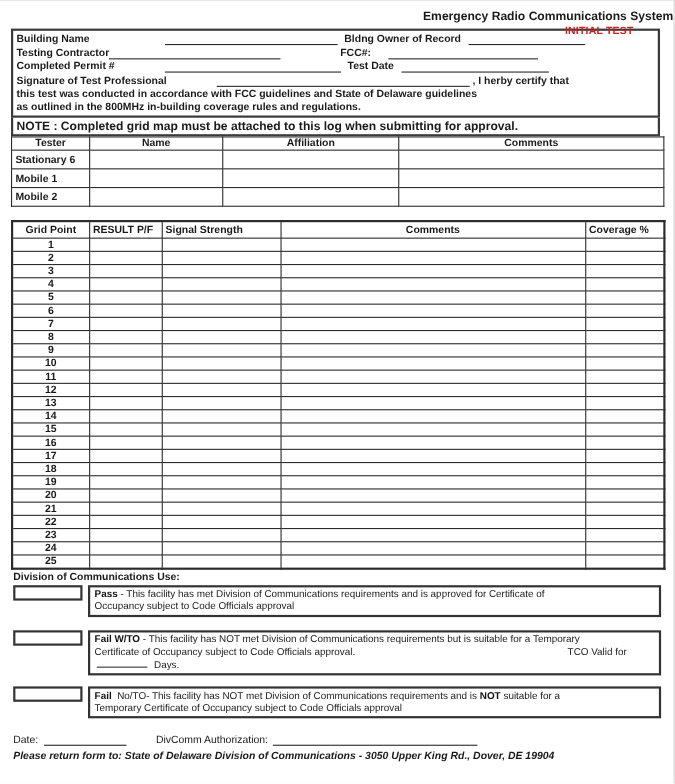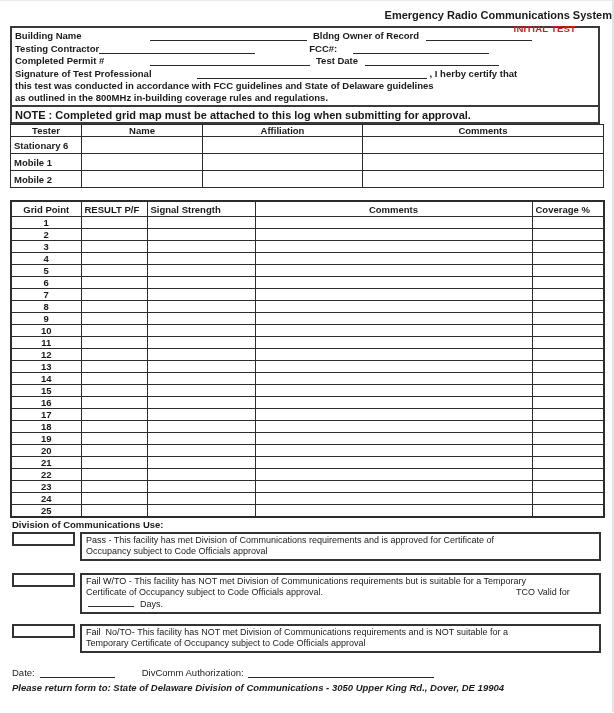--- a/index.html
+++ b/index.html
@@ -39,21 +39,21 @@
   
   .div-title{margin:1px 0 0 12px;font-size:9.5px;font-weight:bold;line-height:12px;}
   .decision{display:flex;align-items:flex-start;margin-left:12px;}
   .decision.m1{margin-top:1px;}
   .decision.m2{margin-top:12px;}
   .decision.m3{margin-top:10px;}
   .checkbox{width:59px;height:10px;border:2px solid #333;flex:none;font-size:8px;text-align:center;}
   .dec-box{margin-left:5px;width:509px;border:2px solid #333;padding:1px 4px 2px 4px;
     font-size:9px;line-height:11px;font-weight:normal;color:#222;}
   .dec-line{position:relative;white-space:nowrap;}
-  .b{font-weight:normal;color:#111;}
+  .b{font-weight:bold;color:#111;}
   .tco{position:absolute;left:430px;top:0;}
   .days-ul{display:inline-block;width:46px;height:8px;border-bottom:1.5px solid #333;margin-left:2px;}
   .days-lbl{margin-left:6px;}
   .gap5{display:inline-block;width:5px;}
   
   .date-row{display:flex;align-items:flex-end;margin:13px 0 0 12px;height:12px;
     font-size:9.5px;font-weight:normal;white-space:nowrap;}
   .return{margin:3px 0 0 12px;font-size:9.5px;font-weight:bold;font-style:italic;line-height:13px;}
 </style>
 </head>

